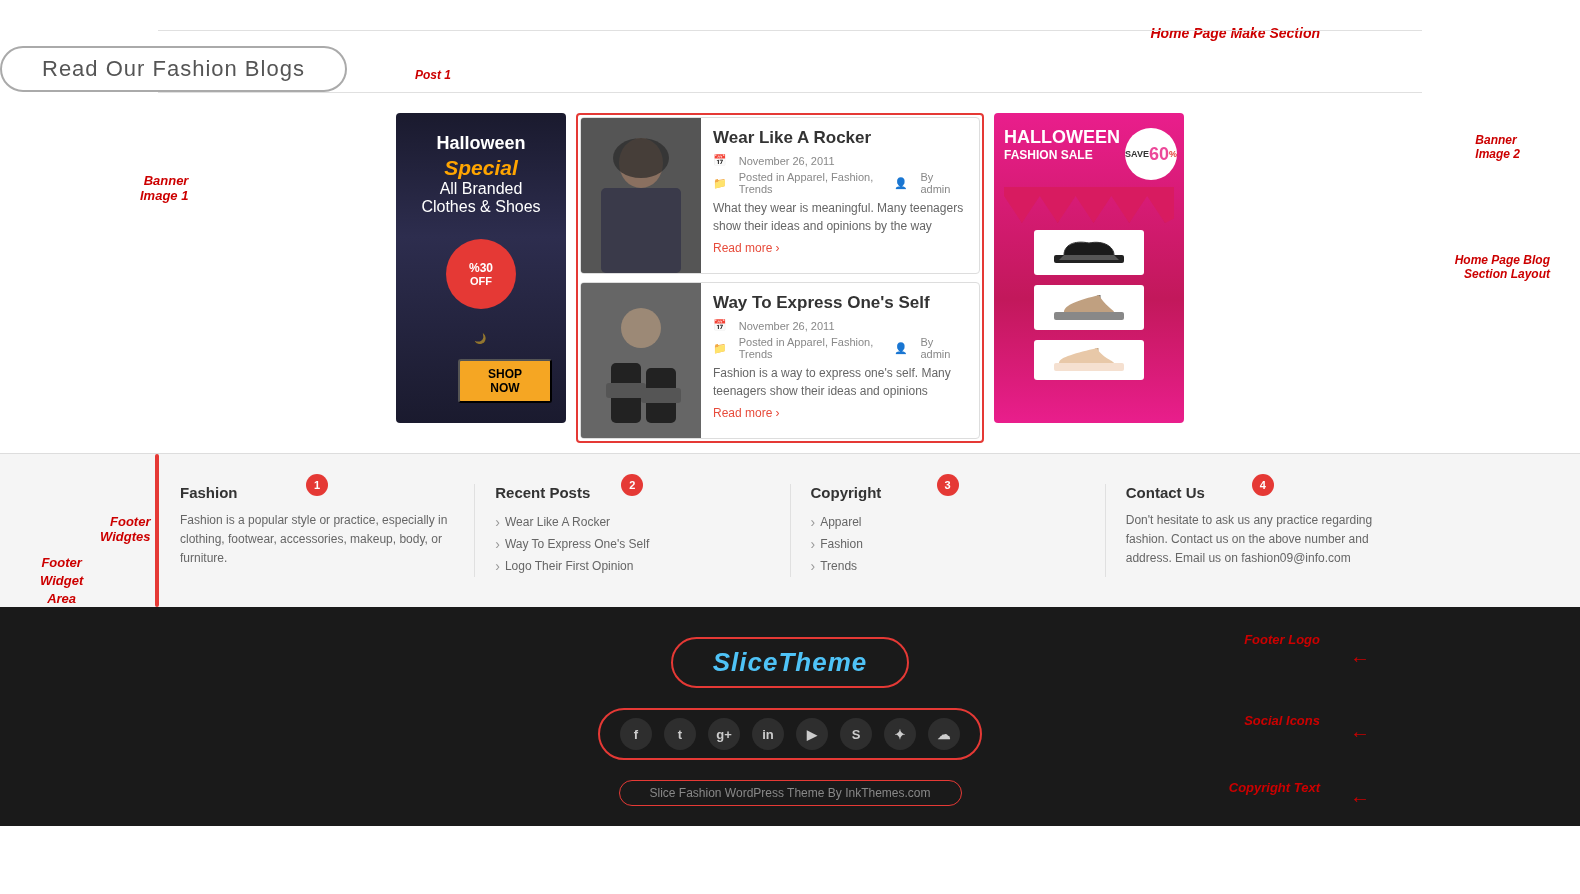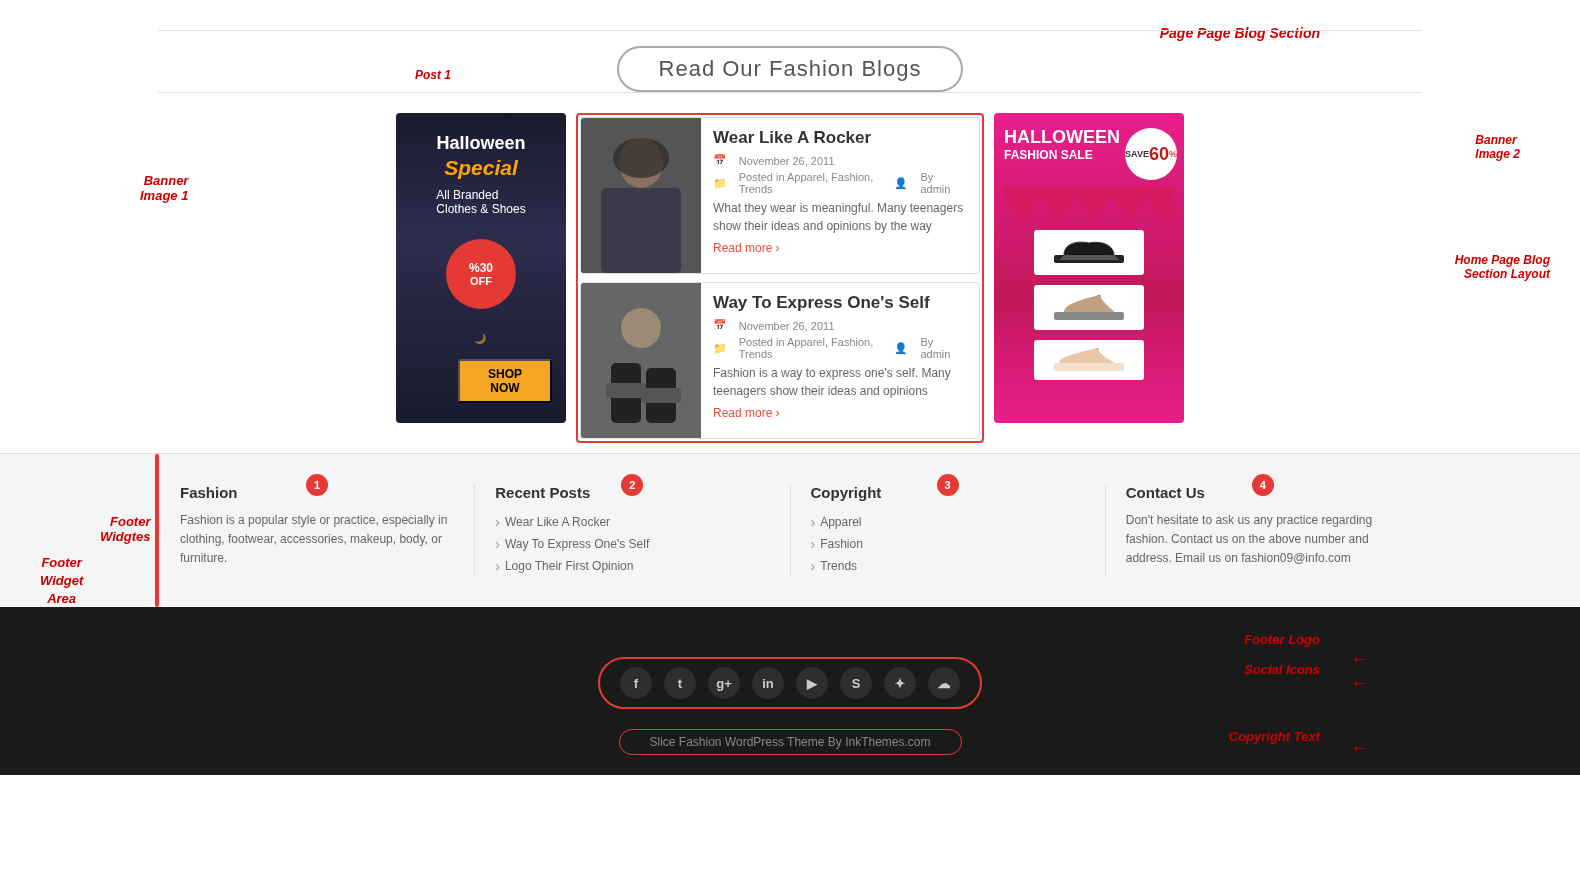--- a/index.html
+++ b/index.html
@@ -7,21 +7,20 @@
 
     
     .main-content {
       position: relative;
       background: #fff;
       padding: 20px 0 0 0;
     }
 
     
     .blog-section-heading {
-      text-align: center;
       margin-bottom: 20px;
       position: relative;
     }
     .blog-section-heading .oval-border {
       display: inline-block;
       border: 2px solid #aaa;
       border-radius: 50px;
       padding: 8px 40px;
       font-size: 22px;
       color: #555;
@@ -61,23 +60,22 @@
       line-height: 1.2;
     }
     .banner-1-title span {
       color: #ffa500;
       font-style: italic;
       font-size: 21px;
       display: block;
     }
     .banner-1-subtitle {
       color: #fff;
-      font-size: 12px;
-      text-align: left;
-      margin-top: 8px;
+      font-size: 16px;
+      text-align: center;
     }
     .banner-1-discount {
       background: #e53935;
       border-radius: 50%;
       width: 70px;
       height: 70px;
       display: flex;
       flex-direction: column;
       align-items: center;
       justify-content: center;
@@ -193,21 +191,21 @@
       border-radius: 50%;
       width: 52px;
       height: 52px;
       display: flex;
       flex-direction: row;
       align-items: center;
       justify-content: center;
       flex-shrink: 0;
     }
     .banner-2-save-badge .save-text { font-size: 9px; color: #333; font-weight: bold; }
-    .banner-2-save-badge .save-num { font-size: 18px; font-weight: 900; color: #b91c1c; line-height: 1; }
+    .banner-2-save-badge .save-num { font-size: 18px; font-weight: 900; color: #ec4899; line-height: 1; }
     .banner-2-save-badge .save-pct { font-size: 9px; color: #e53935; font-weight: bold; }
     .banner-2-fashion-sale {
       color: #fff;
       font-size: 12px;
       font-weight: bold;
       text-align: left;
     }
     .banner-2-spikes {
       width: 100%;
       height: 40px;
@@ -379,21 +377,21 @@
       padding-top: 10px;
     }
   </style>
 </head>
 <body>
 
 <div class="main-content">
 
   <div class="top-section">
 
-    <div class="arrow-annotation" style="top:5px; right:260px; font-size:14px;">Page Page Blog Section</div>
+    <div class="arrow-annotation" style="top:5px; right:260px; font-size:14px;">Home Page Make Section</div>
 
     <div class="blog-section-heading">
       <hr class="heading-divider">
       <span class="oval-border">Read Our Fashion Blogs</span>
       <hr class="heading-divider">
     </div>
 
     <div class="arrow-annotation" style="top:48px; left:415px;">Post 1</div>
 
     <div class="blog-row">
@@ -572,20 +570,21 @@
     <div class="footer-widget">
       <div class="widget-number-badge">4</div>
       <div class="widget-title">Contact Us</div>
       <div class="widget-text">Don't hesitate to ask us any practice regarding fashion. Contact us on the above number and address. Email us on fashion09@info.com</div>
     </div>
   </div>
 
   <div class="footer-bottom">
 
     <div style="position:relative; width:100%; display:flex; justify-content:center; align-items:center;">
+      <div class="footer-logo-oval">SliceTheme</div>
       <div style="position:absolute; right:260px; top:-5px; color:#cc0000; font-size:13px; font-weight:bold; font-style:italic;">Footer Logo</div>
 
       <div style="position:absolute; right:210px; top:8px; color:#cc0000; font-size:20px;">←</div>
     </div>
 
     <div style="position:relative; display:flex; align-items:center; width:100%; justify-content:center;">
       <div class="social-icons-row">
         <div class="social-icon">f</div>
         <div class="social-icon">t</div>
         <div class="social-icon">g+</div>

